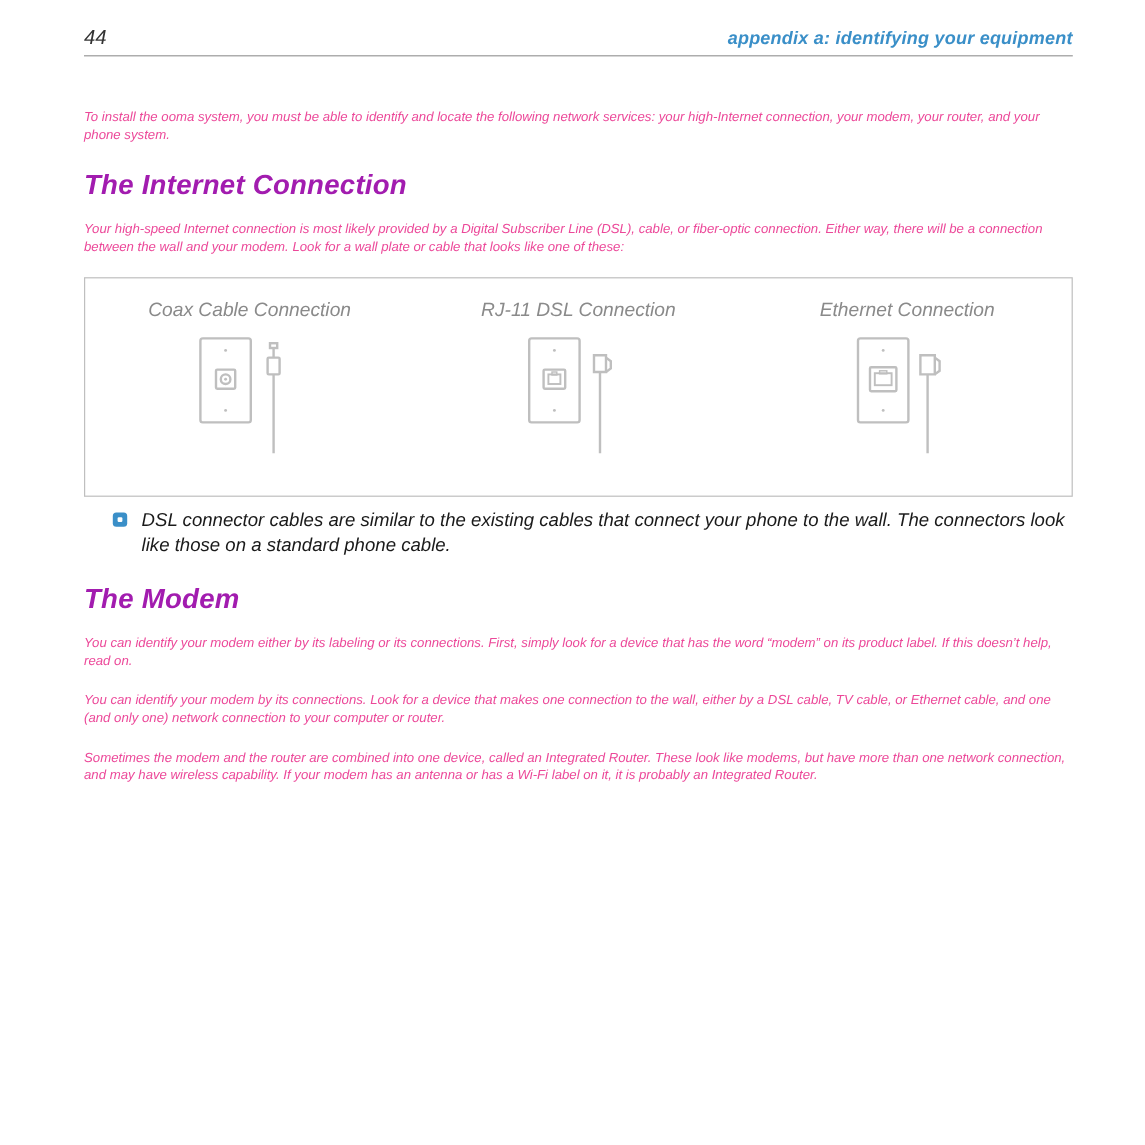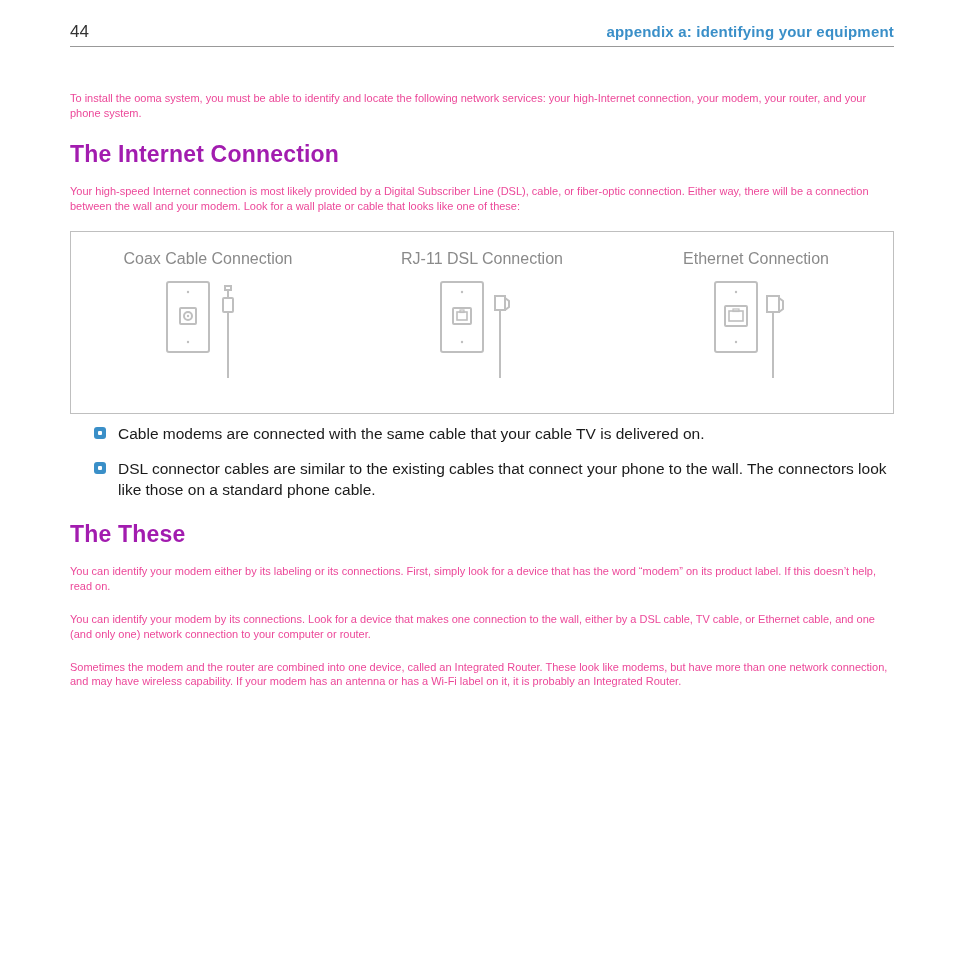--- a/index.html
+++ b/index.html
@@ -7,20 +7,21 @@
     padding: 0;
     width: 954px;
     height: 954px;
     background: #fff;
     font-family: Arial, Helvetica, sans-serif;
     color: #222;
   }
   .page {
     box-sizing: border-box;
     padding: 22px 60px 40px 70px;
+    font-style: italic;
   }
   .header-row {
     display: flex;
     justify-content: space-between;
     align-items: baseline;
     border-bottom: 1px solid #999;
     padding-bottom: 4px;
     margin-bottom: 44px;
   }
   .page-num {
@@ -164,22 +165,21 @@
           <circle cx="25" cy="64" r="1.2" fill="#bfbfbf"></circle>
           <path d="M56 18 h12 v16 h-12 z" fill="none" stroke="#bfbfbf" stroke-width="2"></path>
           <path d="M68 20 l4 3 v8 l-4 3" fill="none" stroke="#bfbfbf" stroke-width="2"></path>
           <line x1="62" y1="34" x2="62" y2="100" stroke="#bfbfbf" stroke-width="2"></line>
         </svg>
       </span>
     </div>
   </div>
 
   <ul class="bullets">
-    <li>Cable modems are connected with the same cable that your cable TV is delivered on.</li>
     <li>DSL connector cables are similar to the existing cables that connect your phone to the wall. The connectors look like those on a standard phone cable.</li>
   </ul>
 
-  <h2 class="section">The These</h2>
+  <h2 class="section">The Modem</h2>
   <p class="body">You can identify your modem either by its labeling or its connections. First, simply look for a device that has the word “modem” on its product label. If this doesn’t help, read on.</p>
   <p class="body">You can identify your modem by its connections.  Look for a device that makes one connection to the wall, either by a DSL cable, TV cable, or Ethernet cable, and one (and only one) network connection to your computer or router.</p>
   <p class="body">Sometimes the modem and the router are combined into one device, called an Integrated Router. These look like modems, but have more than one network connection, and may have wireless capability. If your modem has an antenna or has a Wi-Fi label on it, it is probably an Integrated Router.</p>
 
 </div>
 
 </body></html>

